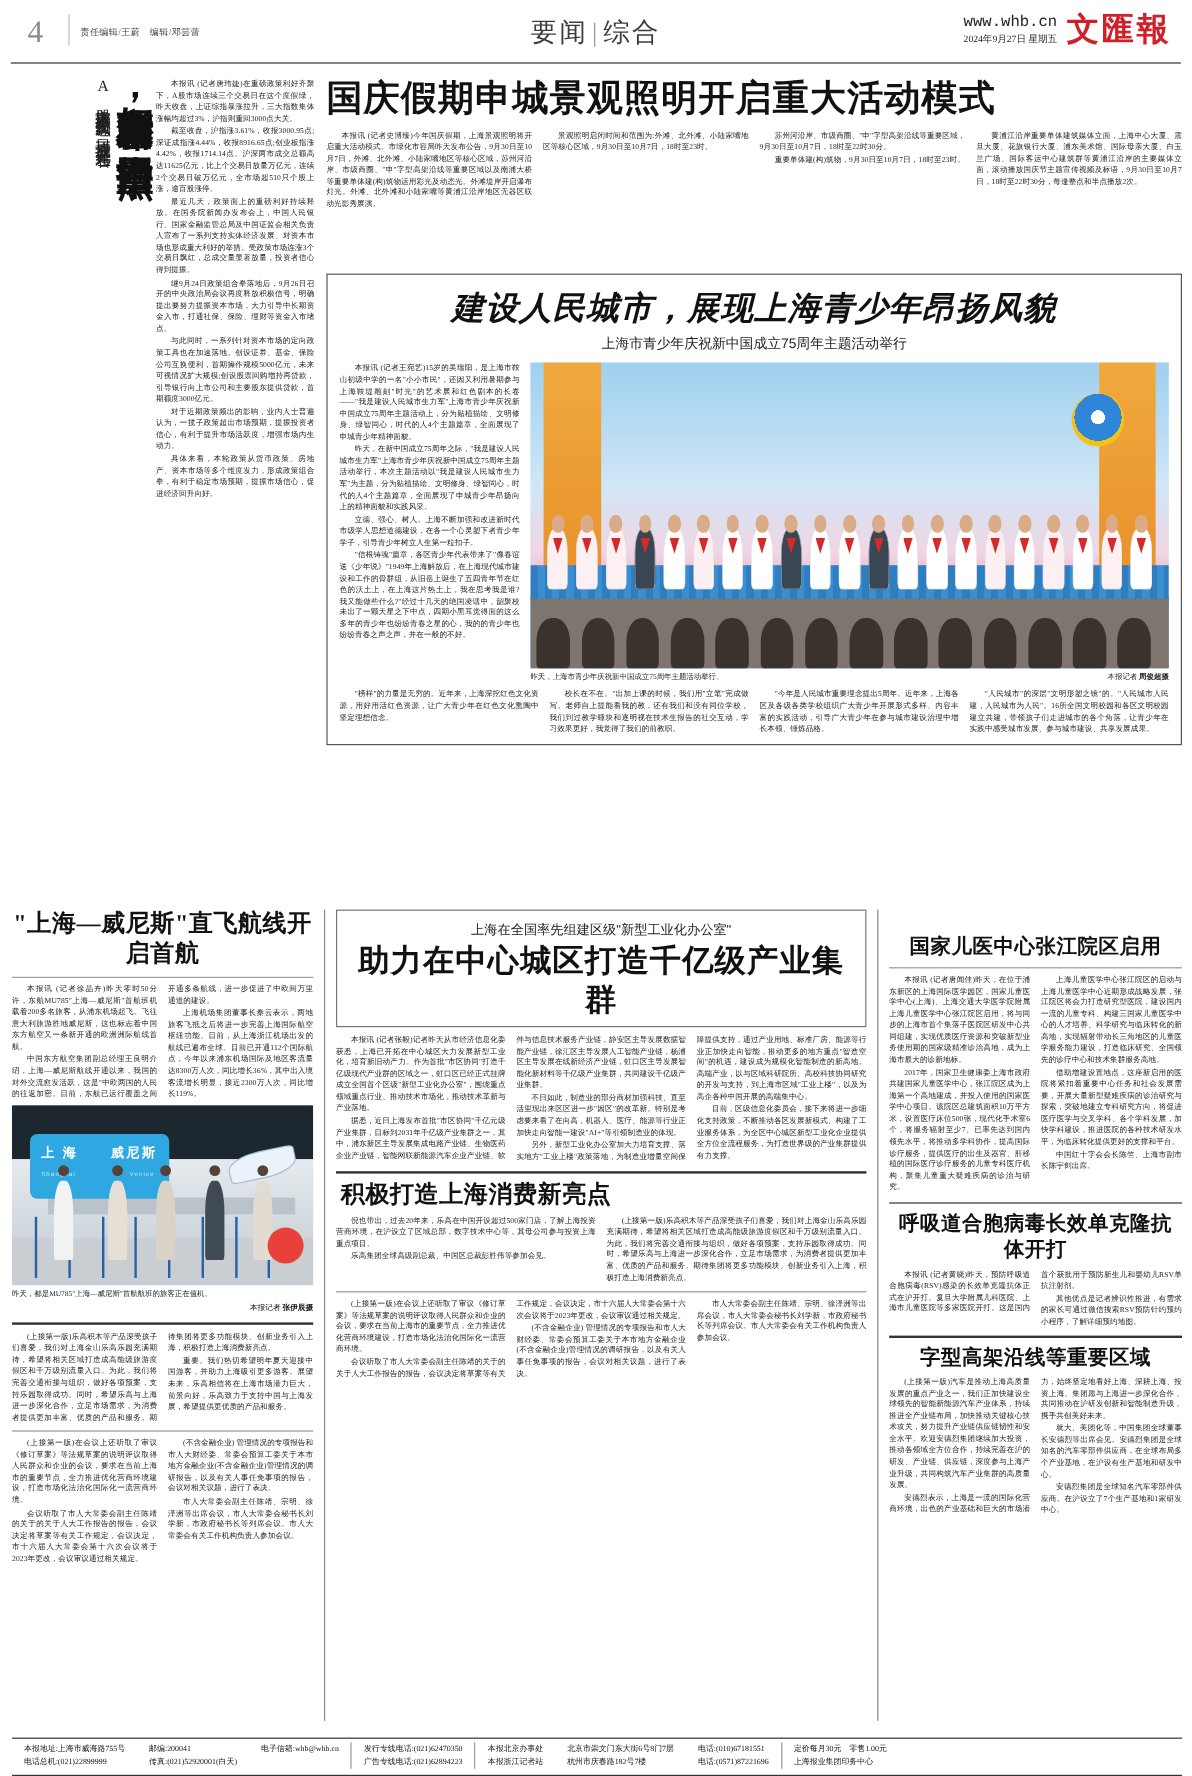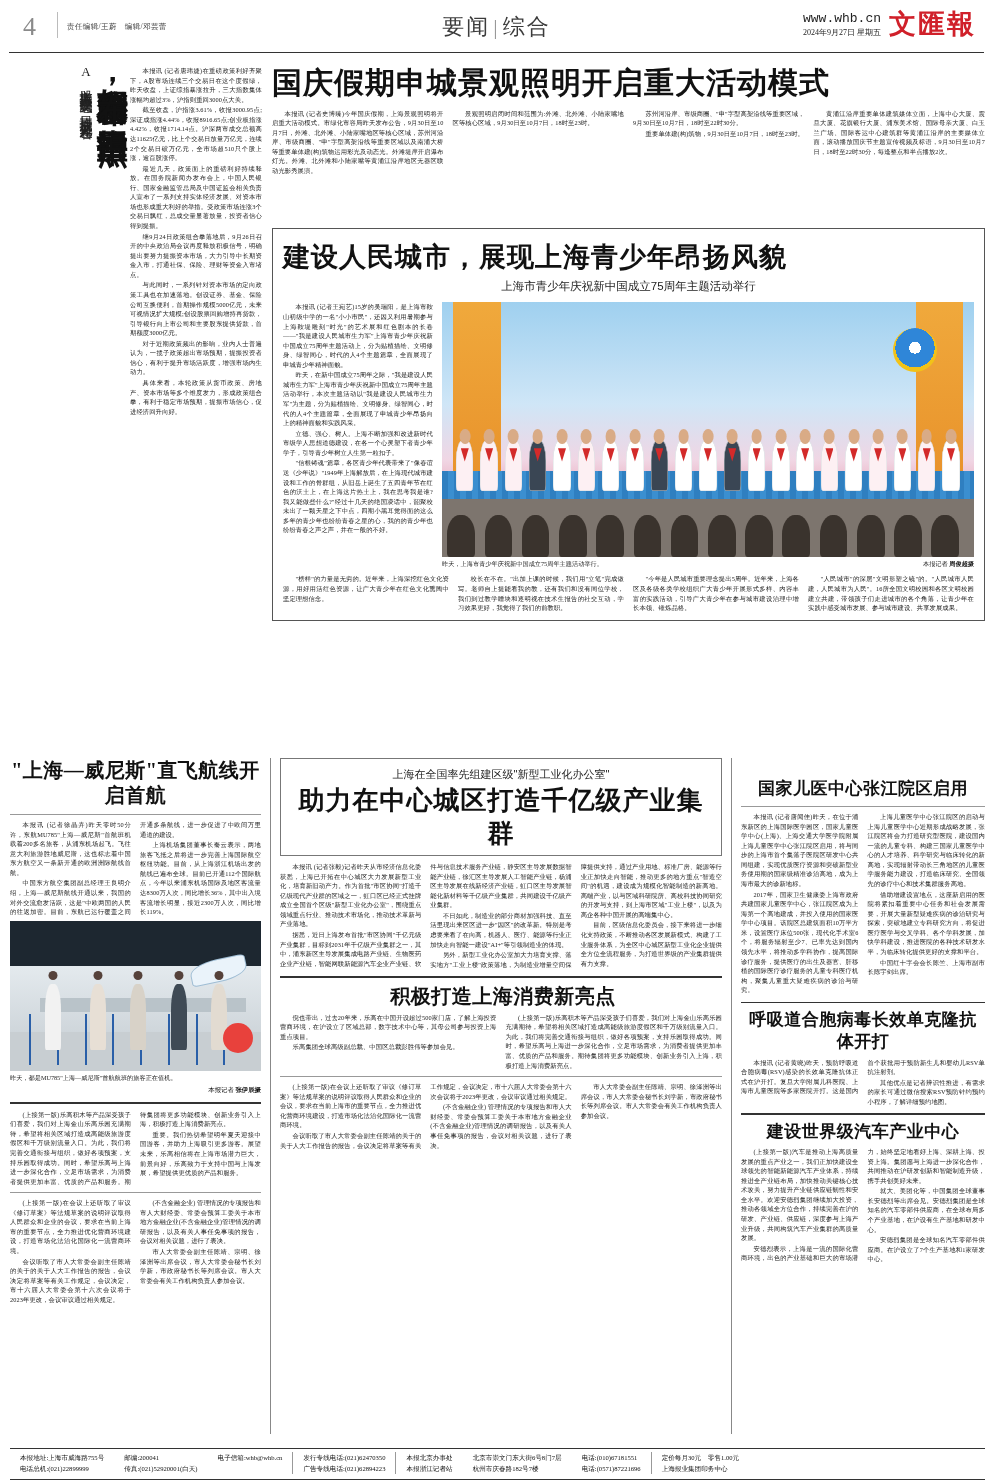--- a/index.html
+++ b/index.html
@@ -51,23 +51,24 @@
     margin:0; text-align:left; font-weight:bold;
     font-size:30px; letter-spacing:1px; line-height:1.15; color:#111;
     font-family:"Liberation Sans","DejaVu Sans",sans-serif;
   }
   .lead-body{display:flex;gap:9px;margin-top:8px;}
   .lead-body .c{flex:1;}
 
   
   .feature{position:absolute;left:272px;top:222px;right:8px;border:1.1px solid #555;padding:8px 10px 6px 10px;box-sizing:border-box;}
   .feature h2{
-    margin:4px 0 0 0;text-align:left;font-size:27px;font-weight:bold;
+    margin:4px 0 0 0;text-align:center;font-size:27px;font-weight:bold;
     letter-spacing:1px;line-height:1.2;color:#111;
     font-family:"Liberation Serif","DejaVu Serif",serif;
+    font-style:italic;
   }
   .feature .sub{text-align:center;font-size:11.5px;margin:6px 0 8px 0;color:#222;font-family:Liberation Sans, sans-serif;}
   .feature-flow{display:flex;gap:9px;}
   .feature-left{width:150px;}
   .feature-right{flex:1;}
   .photo{
     width:100%;height:255px;position:relative;overflow:hidden;
     background:linear-gradient(#cfe4f6,#eaf3fb);
   }
   .cap-row{display:flex;justify-content:space-between;font-size:6.2px;margin-top:3px;color:#222;}
@@ -293,20 +294,26 @@
         <p>中国东方航空集团副总经理王良明介绍，上海—威尼斯航线开通以来，我国的对外交流愈发活跃，这是"中欧两国的人民的往返加密。目前，东航已运行覆盖之间开通多条航线，进一步促进了中欧间万里通道的建设。</p>
         <p>上海机场集团董事长秦云表示，两地旅客飞抵之后将进一步完善上海国际航空枢纽功能。目前，从上海浙江机场出发的航线已遍布全球。目前已开通112个国际航点，今年以来浦东机场国际及地区客流量达8300万人次，同比增长36%，其中出入境客流增长明显，接近2300万人次，同比增长119%。</p>
       </div>
 
       <div class="ap-photo" style="margin-top:4px;">
         <div class="ap-ceiling"></div>
         <div class="ap-hall">
           <div class="ap-desk"></div>
         </div>
         <div class="ap-floor"></div>
+        <div class="ap-sign">
+          <span class="cn">上 海</span>
+          <span class="en">Shanghai</span>
+          <span class="cn2">威尼斯</span>
+          <span class="en2">Venice</span>
+        </div>
         <div class="ap-plane"></div>
         <div class="ap-rail">
           <i style="left:4%"></i>
             <i style="left:16%"></i>
             <i style="left:28%"></i>
             <i style="left:40%"></i>
           <i style="left:52%"></i>
             <i style="left:64%"></i>
             <i style="left:76%"></i>
             <i style="left:88%"></i>
@@ -351,21 +358,21 @@
       <div class="threecol body-col" style="margin-top:6px;">
         <p>本报讯 (记者张毅)记者昨天从市经济信息化委获悉，上海已开拓在中心城区大力发展新型工业化，培育新旧动产力。作为首批"市区协同"打造千亿级现代产业群的区域之一，虹口区已经正式挂牌成立全国首个区级"新型工业化办公室"，围绕重点领域重点行业、推动技术市场化，推动技术革新与产业落地。</p>
         <p>据悉，近日上海发布首批"市区协同"千亿元级产业集群，目标到2031年千亿级产业集群之一，其中，浦东新区主导发展集成电路产业链、生物医药企业产业链，智能网联新能源汽车企业产业链、软件与信息技术服务产业链，静安区主导发展数据智能产业链，徐汇区主导发展人工智能产业链，杨浦区主导发展在线新经济产业链，虹口区主导发展智能化新材料等千亿级产业集群，共同建设千亿级产业集群。</p>
         <p>不日如此，制造业的部分商材加强科技、直至活里现出来区区进一步"因区"的改革新。特别是考虑要来看了在向高，机器人、医疗、能源等行业正加快走向智能一建设"AI+"等引领制造业的体现。</p>
         <p>另外，新型工业化办公室加大力培育支撑、落实地方"工业上楼"政策落地，为制造业增量空间保障提供支持，通过产业用地、标准厂房、能源等行业正加快走向智能，推动更多的地方重点"智造空间"的机遇，建设成为规模化智能制造的新高地。高端产业，以与区域科研院所、高校科技协同研究的开发与支持，到上海市区域"工业上楼"，以及为高企各种中国开展的高端集中心。</p>
         <p>目前，区级信息化委员会，接下来将进一步细化支持政策，不断推动各区发展新模式、构建了工业服务体系，为全区中心城区新型工业化企业提供全方位全流程服务，为打造世界级的产业集群提供有力支撑。</p>
       </div>
 
       <div class="sep"></div>
 
-      <h3 class="hl hl-xl" style="text-align:center;padding-left:4px;">积极打造上海消费新亮点</h3>
+      <h3 class="hl hl-xl" style="text-align:left;padding-left:4px;">积极打造上海消费新亮点</h3>
       <div class="twocol body-col" style="margin-top:4px;">
         <p>倪也带出，过去20年来，乐高在中国开设超过500家门店，了解上海投资营商环境，在沪设立了区域总部，数字技术中心等，其母公司参与投资上海重点项目。</p>
         <p>乐高集团全球高级副总裁、中国区总裁彭胜伟等参加会见。</p>
         <p>(上接第一版)乐高积木等产品深受孩子们喜爱，我们对上海金山乐高乐园充满期待，希望将相关区域打造成高能级旅游度假区和千万级别流量入口。为此，我们将完善交通衔接与组织，做好各项预案，支持乐园取得成功。同时，希望乐高与上海进一步深化合作，立足市场需求，为消费者提供更加丰富、优质的产品和服务。期待集团将更多功能模块、创新业务引入上海，积极打造上海消费新亮点。</p>
       </div>
 
       <div class="sep-thin"></div>
 
       <div class="threecol body-col" style="margin-top:4px;">
         <p>(上接第一版)在会议上还听取了审议《修订草案》等法规草案的说明评议取得人民群众和企业的会议，要求在当前上海市的重要节点，全力推进优化营商环境建设，打造市场化法治化国际化一流营商环境。</p>
@@ -389,21 +396,21 @@
       <div class="sep"></div>
 
       <h3 class="hl hl-md">呼吸道合胞病毒长效单克隆抗体开打</h3>
       <div class="twocol body-col" style="margin-top:4px;">
         <p>本报讯 (记者黄晓)昨天，预防呼吸道合胞病毒(RSV)感染的长效单克隆抗体正式在沪开打。复旦大学附属儿科医院、上海市儿童医院等多家医院开打。这是国内首个获批用于预防新生儿和婴幼儿RSV单抗注射剂。</p>
         <p>其他优点是记者辨识性推进，有需求的家长可通过微信搜索RSV预防针约预约小程序，了解详细预约地图。</p>
       </div>
 
       <div class="sep"></div>
 
-      <h3 class="hl hl-md">建设世界级汽车产业中心</h3>
+      <h3 class="hl hl-md">字型高架沿线等重要区域</h3>
       <div class="twocol body-col" style="margin-top:4px;">
         <p>(上接第一版)汽车是推动上海高质量发展的重点产业之一，我们正加快建设全球领先的智能新能源汽车产业体系，持续推进全产业链布局，加快推动关键核心技术攻关，努力提升产业链供应链韧性和安全水平。欢迎安德烈集团继续加大投资，推动各领域全方位合作，持续完善在沪的研发、产业链、供应链，深度参与上海产业升级，共同构筑汽车产业集群的高质量发展。</p>
         <p>安德烈表示，上海是一流的国际化营商环境，出色的产业基础和巨大的市场潜力，始终坚定地看好上海、深耕上海、投资上海。集团愿与上海进一步深化合作，共同推动在沪研发创新和智能制造升级，携手共创美好未来。</p>
         <p>就大、美团化等，中国集团全球董事长安德烈等出席会见。安德烈集团是全球知名的汽车零部件供应商，在全球布局多个产业基地，在沪设有生产基地和研发中心。</p>
         <p>安德烈集团是全球知名汽车零部件供应商。在沪设立了7个生产基地和1家研发中心。</p>
       </div>
     </div>
   </div>
 
   <div class="footer">

